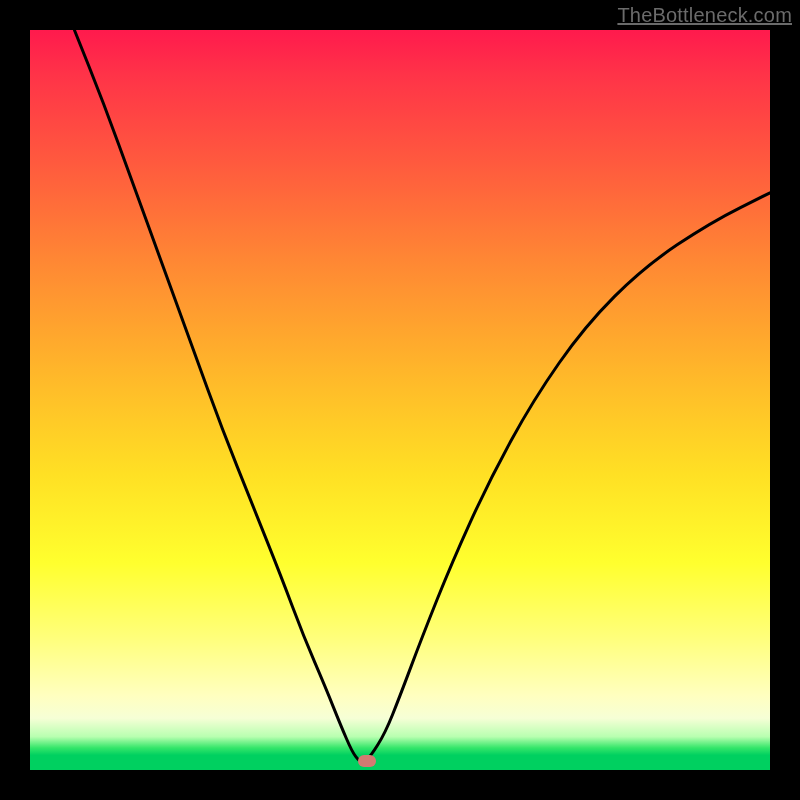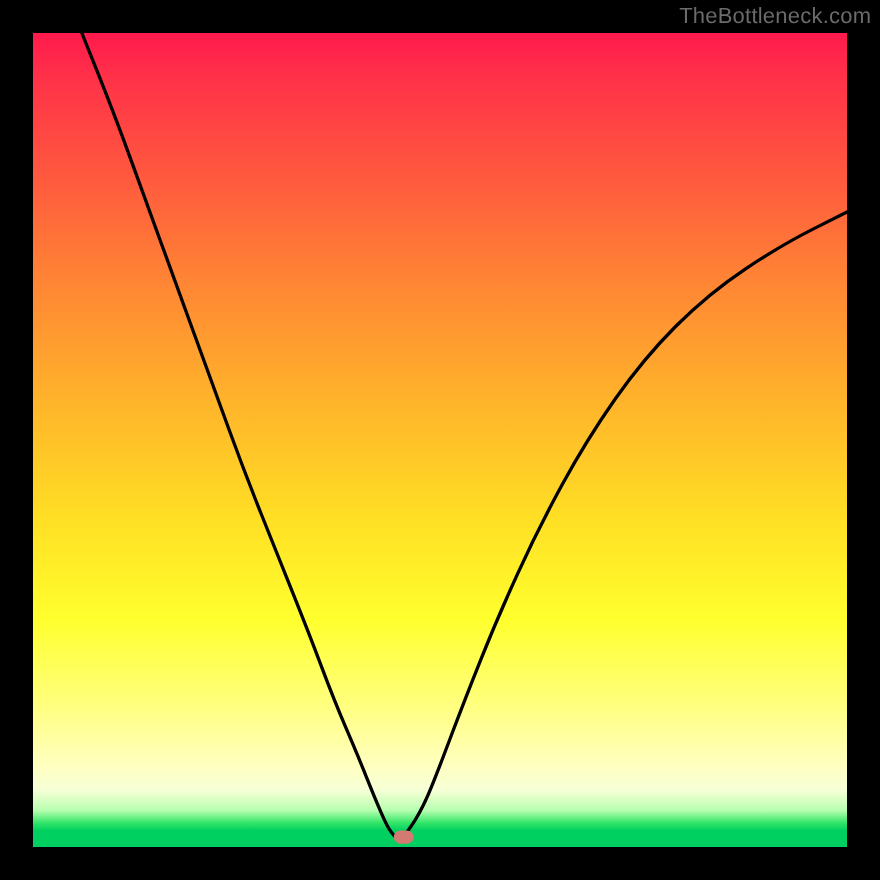--- a/index.html
+++ b/index.html
@@ -46,20 +46,21 @@
   }
   .watermark {
     position: absolute;
     top: 4px;
     right: 8px;
     color: #6b6b6b;
     font-size: 20px;
     font-weight: 500;
     letter-spacing: 0.2px;
     user-select: none;
+    text-decoration: underline;
   }
   svg.curve {
     position: absolute;
     left: 0;
     top: 0;
     width: 740px;
     height: 740px;
     overflow: visible;
   }
   .marker {

